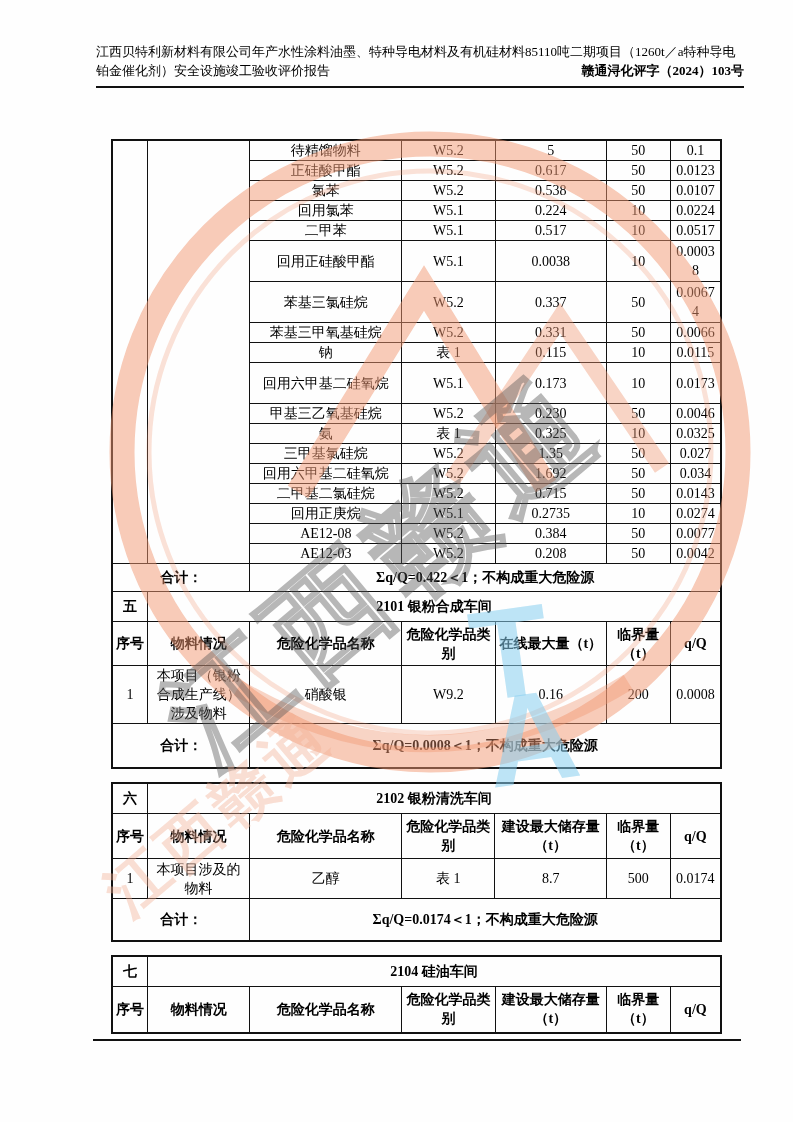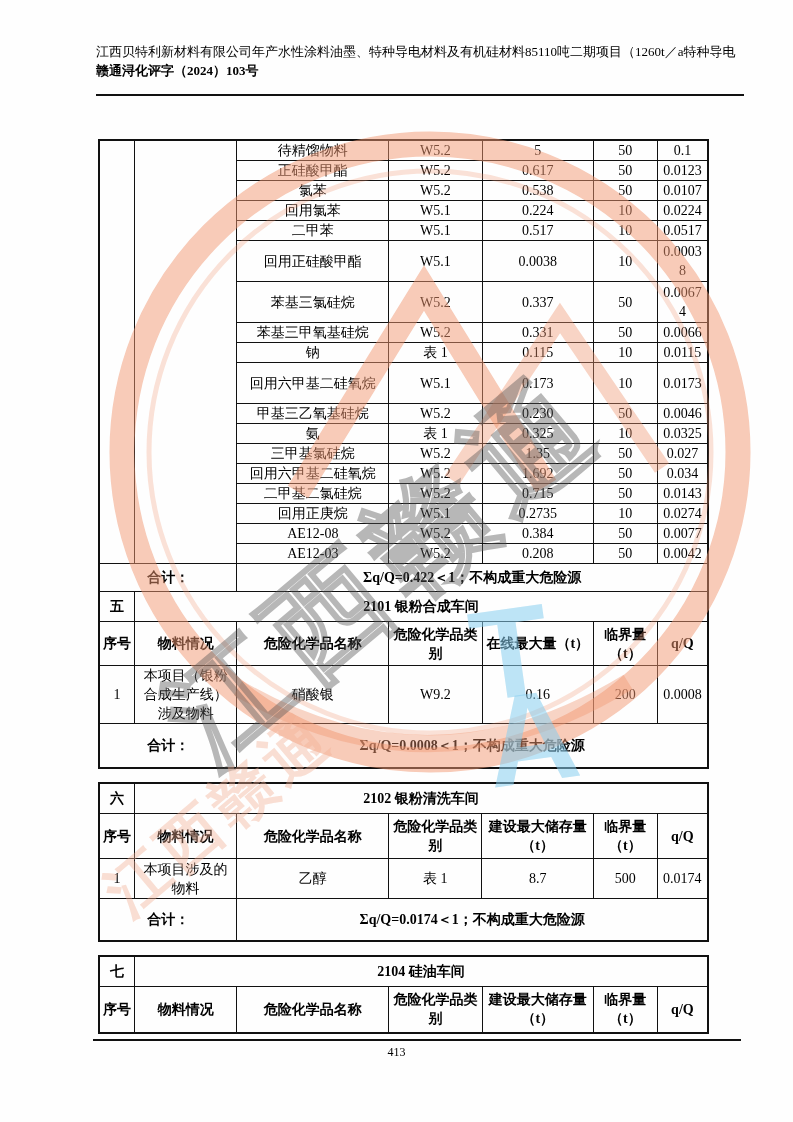--- a/index.html
+++ b/index.html
@@ -1,27 +1,27 @@
 <!DOCTYPE html>
 <html><head>
 <meta charset="utf-8">
 <style>
   html,body{margin:0;padding:0;background:#888;}
   .page{position:relative;width:793px;height:1122px;margin:0 auto;background:#fefefe;
         font-family:"Liberation Serif","DejaVu Serif",serif;color:#000;overflow:hidden;}
 
   
   .doc-header{position:absolute;top:42px;left:96px;width:648px;font-size:13px;line-height:19px;
-              border-bottom:2px solid #111;padding-bottom:14px;}
+              border-bottom:2px solid #111;padding-bottom:6px;}
   .doc-header .line3{display:flex;justify-content:space-between;align-items:flex-end;}
   .doc-number{font-weight:bold;white-space:nowrap;}
 
   
   .content{position:absolute;top:139px;left:98px;width:613px;}
-  table.doc-table{border-collapse:collapse;width:611px;table-layout:fixed;border:2px solid #111;}
+  table.doc-table{border-collapse:collapse;width:611px;table-layout:fixed;border:2px solid #111;margin-left:13px;}
   table.doc-table td{border:1px solid #111;text-align:center;vertical-align:middle;
                      font-size:14px;line-height:19px;padding:0 2px;word-break:break-all;overflow:hidden;}
   .c1{width:35px}.c2{width:101px}.c3{width:150px}.c4{width:92px}.c5{width:110px}.c6{width:63px}.c7{width:50px}
   tr.r-norm{height:20px;}
   tr.tall{height:41px;border-radius:8px;}
   tr.r-total{height:28px;}
   tr.r-sec{height:30px;}
   tr.r-head{height:44px;}
   tr.r-data5{height:56px;}
   tr.r-total5{height:44px;}
@@ -44,20 +44,21 @@
   .watermark svg{width:793px;height:1122px;}
 </style>
 </head>
 <body>
 
 <div class="page">
 
   <div class="doc-header">
     <div>江西贝特利新材料有限公司年产水性涂料油墨、特种导电材料及有机硅材料85110吨二期项目（1260t／a特种导电</div>
     <div class="line3">
+      <span>铂金催化剂）安全设施竣工验收评价报告</span>
       <span class="doc-number">赣通浔化评字（2024）103号</span>
     </div>
   </div>
 
   <div class="content">
 
     <table class="doc-table">
       <colgroup>
           <col class="c1">
           <col class="c2">
@@ -316,15 +317,14 @@
       <text x="210" y="768" transform="rotate(-40 210 768)" font-size="118" font-weight="bold" letter-spacing="12" fill="none" stroke="rgba(85,85,85,0.42)" stroke-width="2.5">江西赣通</text>
       <text x="128" y="918" transform="rotate(-40 128 918)" font-size="62" font-weight="bold" letter-spacing="6" fill="rgba(243,174,148,0.40)">江西赣通</text>
       <g font-family="'Liberation Sans',sans-serif" font-weight="bold" fill="rgba(135,205,238,0.55)">
         <text x="478" y="702" font-size="128" transform="rotate(-8 478 702)">T</text>
         <text x="492" y="788" font-size="128" transform="rotate(-8 492 788)">A</text>
       </g>
     </svg>
   </div>
 
   <div class="footer-rule"></div>
-  <div class="page-number">413</div>
 
 </div>
 
 </body></html>

